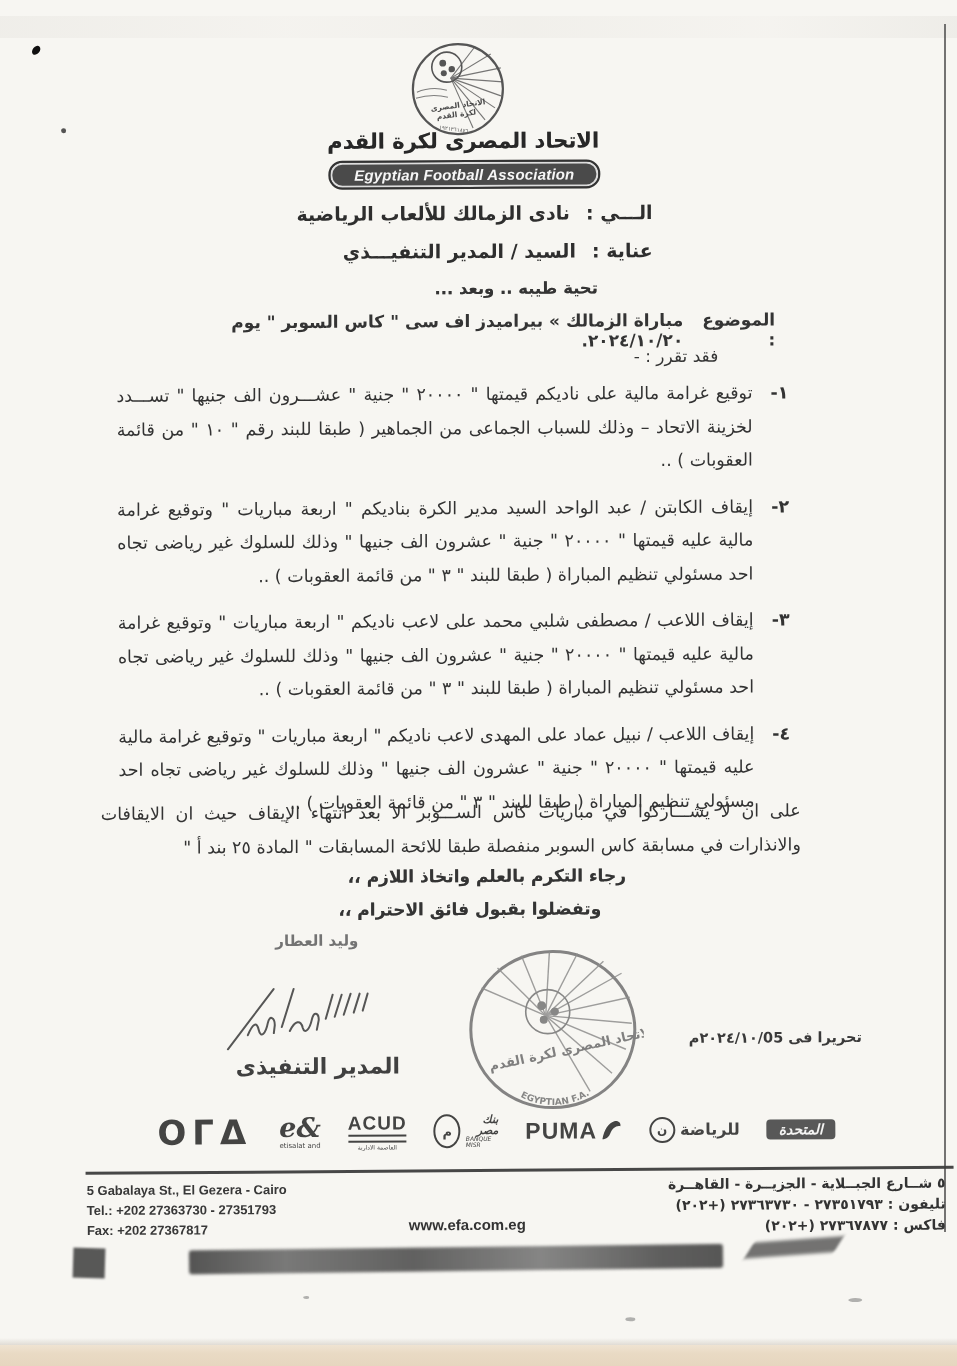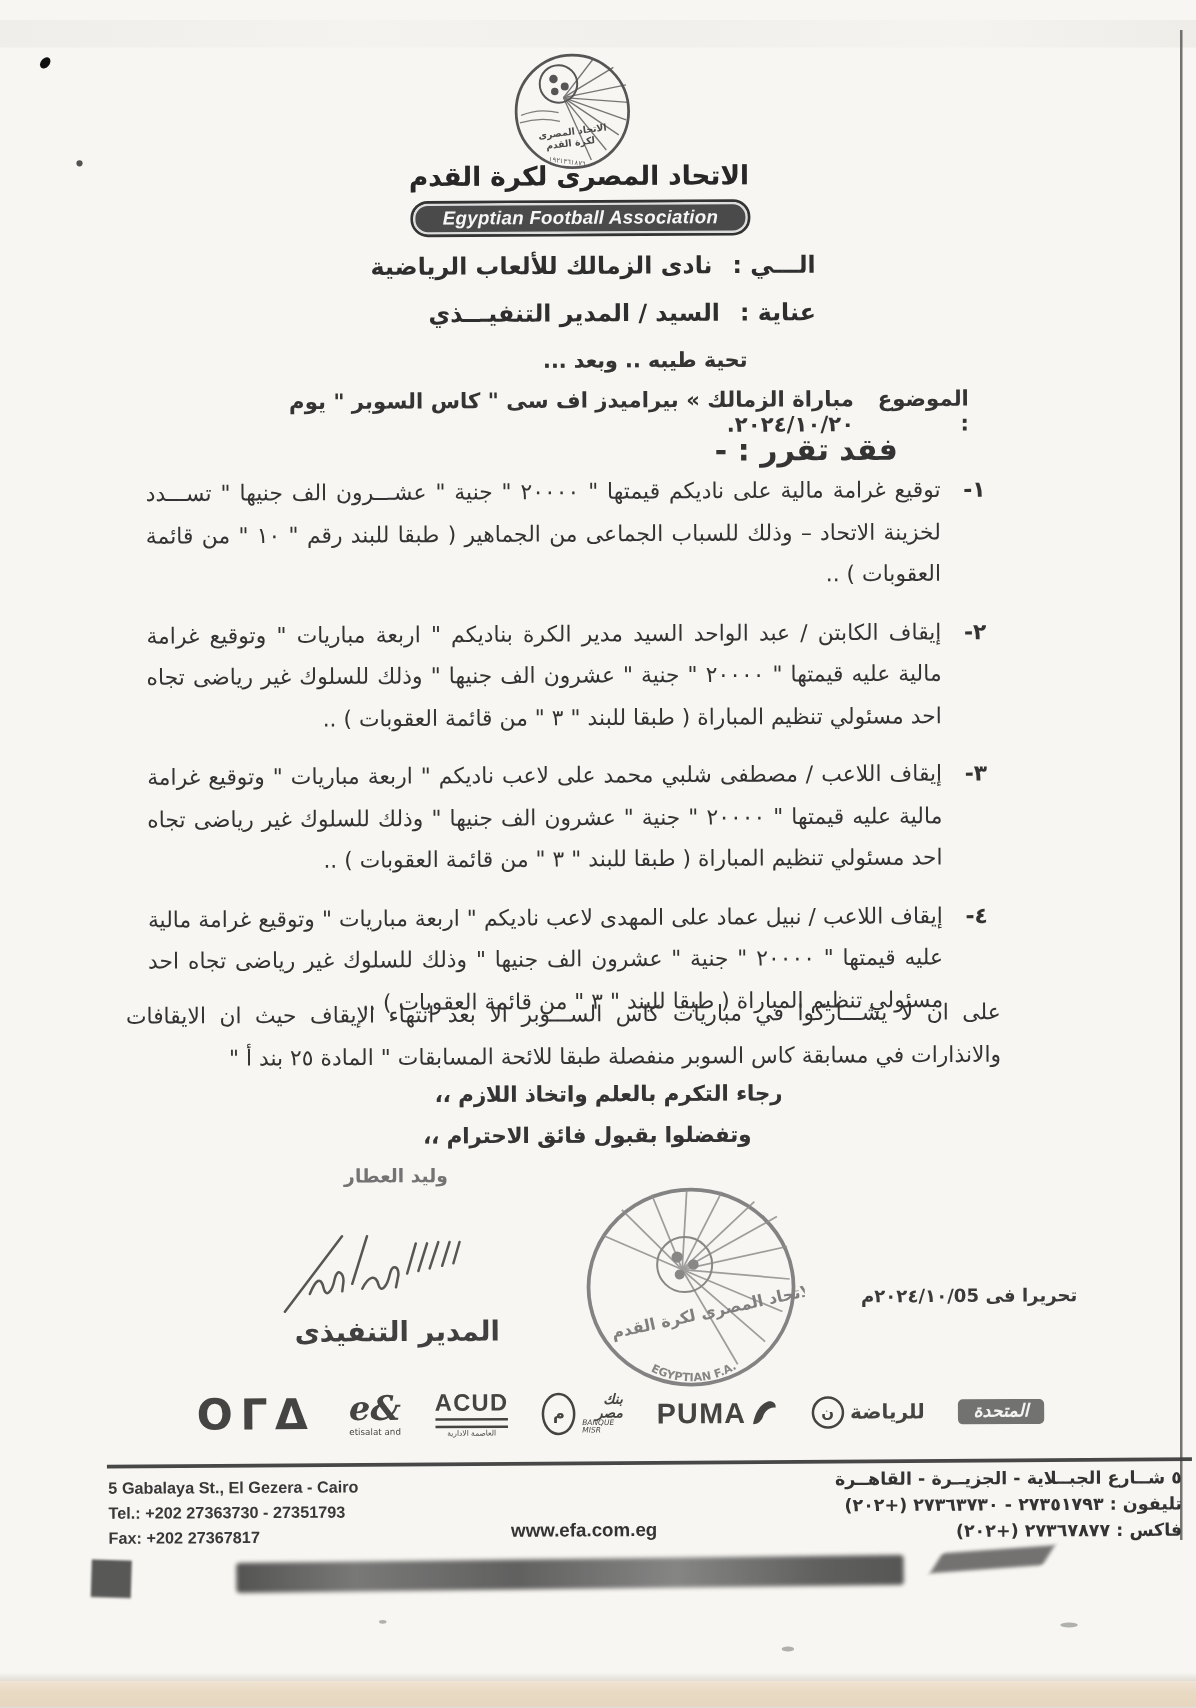--- a/index.html
+++ b/index.html
@@ -30,21 +30,21 @@
   }
 
   
   .addr-row{display:flex;gap:16px;font-size:19px;font-weight:bold;color:#2e2e2e;}
   .addr-row .lbl{white-space:nowrap;}
   .to-row{top:202px;right:302px;}
   .att-row{top:240px;right:302px;}
   .greeting{top:279px;right:357px;font-size:16.5px;font-weight:bold;}
 
   .subject{top:311px;right:180px;width:640px;font-size:17px;font-weight:bold;display:flex;gap:8px;}
-  .decide{top:347px;right:237px;font-size:24px;font-weight:bold;}
+  .decide{top:347px;right:237px;font-size:17px;font-weight:normal;}
 
   
   .decisions{top:378px;right:167px;width:672px;}
   .decision{position:relative;padding-right:36px;margin-bottom:13px;
     direction:rtl;text-align:justify;font-size:17.5px;line-height:33.5px;color:#333;}
   .decision .num{position:absolute;right:0;top:0;font-weight:bold;}
   .closing-note{top:795px;right:157px;width:700px;direction:rtl;text-align:justify;
     font-size:17.5px;line-height:34px;color:#333;}
   .request-line{top:866px;right:332px;font-size:17px;font-weight:bold;}
   .respect-line{top:899px;right:357px;font-size:17px;font-weight:bold;}
@@ -71,21 +71,21 @@
     display:flex;align-items:center;justify-content:center;font-size:13px;font-weight:bold;}
   .sp-bm .stack{display:flex;flex-direction:column;align-items:flex-start;font-style:italic;}
   .sp-bm .stack .a{font-size:11px;font-weight:bold;}
   .sp-bm .stack .e{font-size:6px;}
   .sp-puma{flex-direction:row;align-items:center;gap:3px;}
   .sp-puma .big{font-size:23px;font-weight:bold;font-family:"Liberation Sans",sans-serif;letter-spacing:1px;}
   .sp-sports{flex-direction:row;gap:5px;align-items:center;}
   .sp-sports .u{width:22px;height:22px;border:2.5px solid #2c2c2c;border-radius:50%;
     display:flex;align-items:center;justify-content:center;font-size:12px;font-weight:bold;}
   .sp-sports .t{font-size:16px;font-weight:bold;}
-  .sp-um .pill{background:#0f766e;color:#f4f4f4;border-radius:4px;padding:3px 12px;
+  .sp-um .pill{background:#6d28d9;color:#f4f4f4;border-radius:4px;padding:3px 12px;
     font-size:14px;font-weight:bold;font-style:italic;}
 
   
   .divider{top:1169px;left:83px;width:868px;height:3px;background:#2f2f2f;opacity:.88;transform:rotate(-0.1deg);}
   .footer-left{top:1179px;left:84px;font-family:"Liberation Sans",sans-serif;
     font-size:13px;font-weight:bold;color:#383838;line-height:1.55;}
   .website{top:1216px;left:406px;font-family:"Liberation Sans",sans-serif;font-size:15px;font-weight:bold;color:#333;}
   .footer-right{top:1175px;right:14px;text-align:right;font-size:14px;font-weight:bold;color:#333;line-height:1.5;}
 
   

